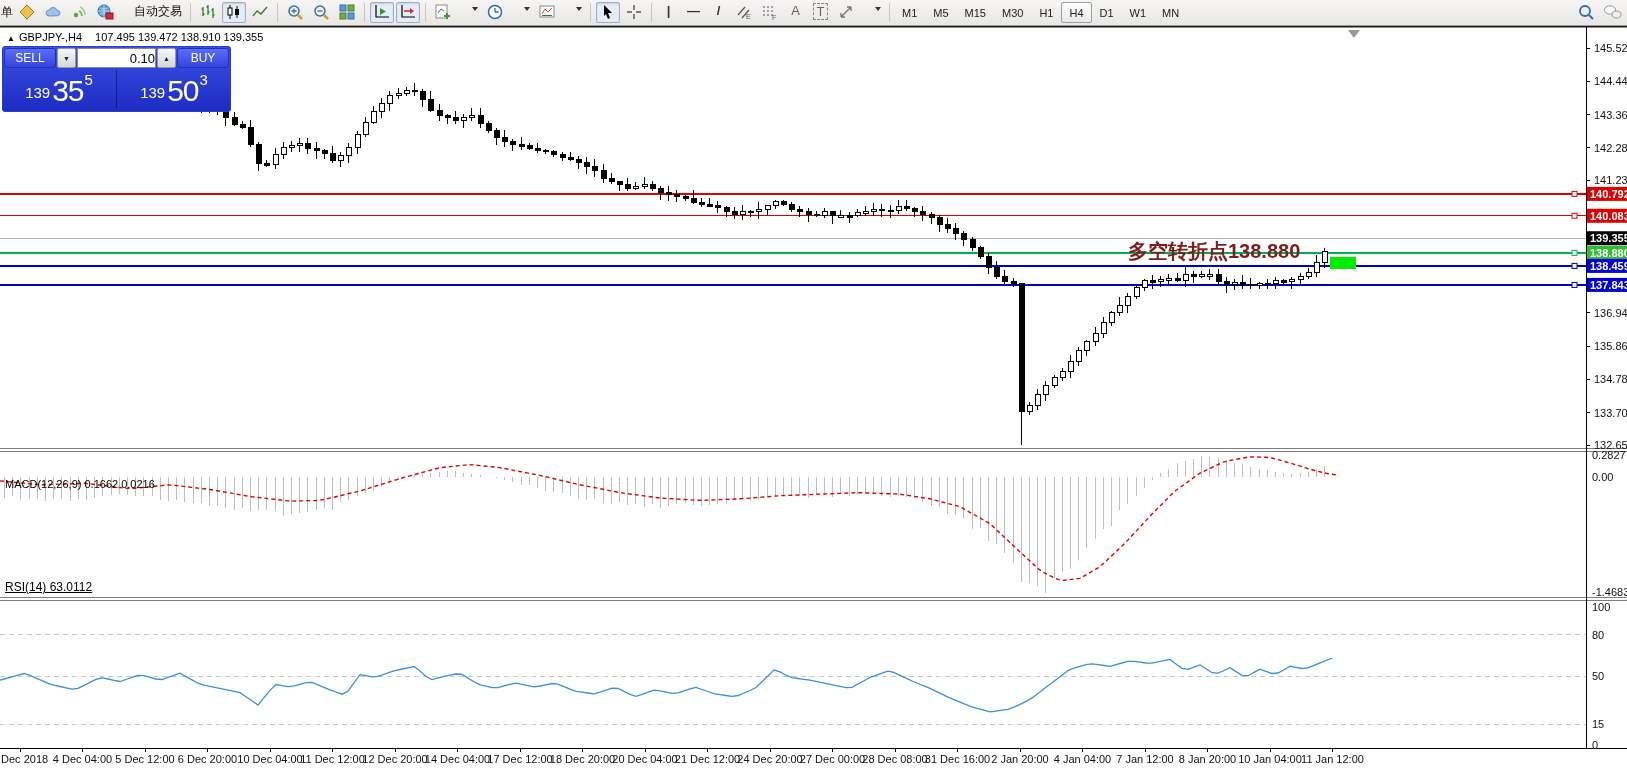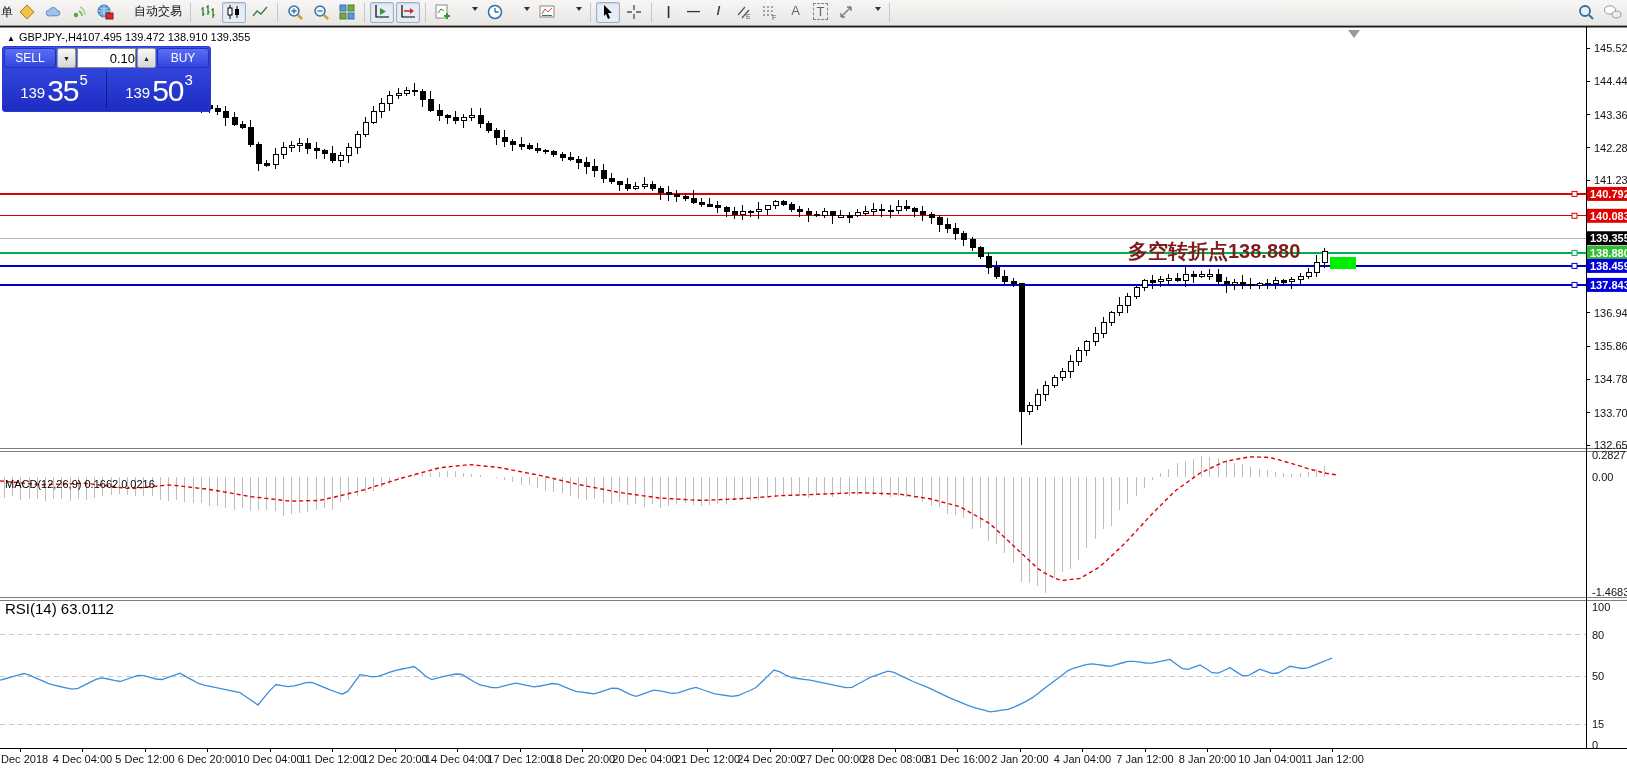--- a/index.html
+++ b/index.html
@@ -17,39 +17,39 @@
   .tf{font-size:11px;color:#222;padding:3px 7px;height:21px;box-sizing:border-box;display:flex;align-items:center;
     border:1px solid transparent;border-radius:2px;}
   .tf.active{background:linear-gradient(#ffffff,#e9e9e9);border:1px solid #a0a0a0;}
   #autotrade-label{margin-left:3px;font-size:12px;color:#111;}
   #clipped-label{width:13px;overflow:hidden;font-size:12px;color:#111;margin-left:1px;}
   .spacer{flex:1;}
   
   .overlay{position:absolute;z-index:3;}
   #title-row{left:7px;top:31px;font-size:11px;color:#000;white-space:nowrap;}
   #title-row .tri{font-size:8px;margin-right:4px;}
-  #title-row .sym{margin-right:0;}
+  #title-row .sym{margin-right:13px;}
   
-  #trade-panel{left:2px;top:46px;width:209px;height:66px;border-radius:4px;
+  #trade-panel{left:2px;top:46px;width:229px;height:66px;border-radius:4px;
     background:linear-gradient(#3b52e8,#1d2bc2);box-shadow:inset 0 0 0 1px #2b3bd0;overflow:hidden;}
   #tp-row1{display:flex;gap:1px;padding:2px;height:24px;box-sizing:border-box;}
   .pbtn{flex:0 0 50px;background:linear-gradient(#5b6ef5,#3445df);border:1px solid #2230b8;border-radius:3px;
     color:#fff;font-size:12px;display:flex;align-items:center;justify-content:center;}
   .spin{flex:0 0 17px;background:linear-gradient(#f8f8f8,#d6d6d6);border:1px solid #999;border-radius:2px;
     display:flex;align-items:center;justify-content:center;font-size:7px;color:#222;}
   #volume-field{flex:1;background:#fff;border:1px solid #8a8a8a;color:#000;font-size:13px;
     display:flex;align-items:center;justify-content:flex-end;}
   #tp-row2{display:flex;height:38px;color:#fff;}
   .half{flex:1;display:flex;align-items:flex-end;justify-content:center;padding-bottom:4px;}
   .half.sell{border-right:1px solid rgba(0,0,20,.45);}
   .p-small{font-size:15px;margin:0 2px 3px 0;}
   .p-big{font-size:30px;line-height:.82;font-weight:400;letter-spacing:-1px;}
   .p-sup{font-size:15px;margin:0 0 16px 1px;}
   #macd-label{left:5px;top:478px;font-size:11px;color:#000;}
-  #rsi-label{left:5px;top:600px;font-size:15px;color:#000;}
+  #rsi-label{left:5px;top:580px;font-size:12px;color:#000;text-decoration:underline;}
   #annotation{left:1128px;top:238px;font-size:20px;font-weight:bold;white-space:nowrap;letter-spacing:0px;}
   #green-box{left:1330px;top:257px;width:26px;height:12px;}
   #chart-svg{position:absolute;left:0;top:0;z-index:1;}
   svg text{font-family:"Liberation Sans","DejaVu Sans",sans-serif;}
 </style>
 </head>
 <body>
 
 <div id="toolbar">
   <div id="clipped-label">单</div>
@@ -197,20 +197,31 @@
   <div class="tbtn">
       <span class="glyph" style="border:1px dashed #888;padding:0 3px;font-weight:normal;color:#666">T</span>
     </div>
   <div class="tbtn">
     <svg width="18" height="18">
       <path d="M4 14L14 4M14 4h-4M14 4v4M4 14h4M4 14v-4" stroke="#777" fill="none" stroke-width="1.3"></path>
     </svg>
     <span class="caret"></span>
   </div>
   <div class="sep"></div>
+  <div id="tf-group" style="display:flex;align-items:center;">
+      <div class="tf">M1</div>
+      <div class="tf">M5</div>
+      <div class="tf">M15</div>
+      <div class="tf">M30</div>
+      <div class="tf">H1</div>
+      <div class="tf active">H4</div>
+      <div class="tf">D1</div>
+      <div class="tf">W1</div>
+      <div class="tf">MN</div>
+    </div>
   <div class="spacer"></div>
   <div class="tbtn">
     <svg width="18" height="18">
       <circle cx="8" cy="8" r="5" fill="none" stroke="#2f6ea8" stroke-width="1.8"></circle>
       <line x1="12" y1="12" x2="16" y2="16" stroke="#2f6ea8" stroke-width="2"></line>
     </svg>
   </div>
   <div class="tbtn">
     <svg width="20" height="18">
       <ellipse cx="7" cy="7" rx="5.5" ry="4.2" fill="#fff" stroke="#999"></ellipse>

